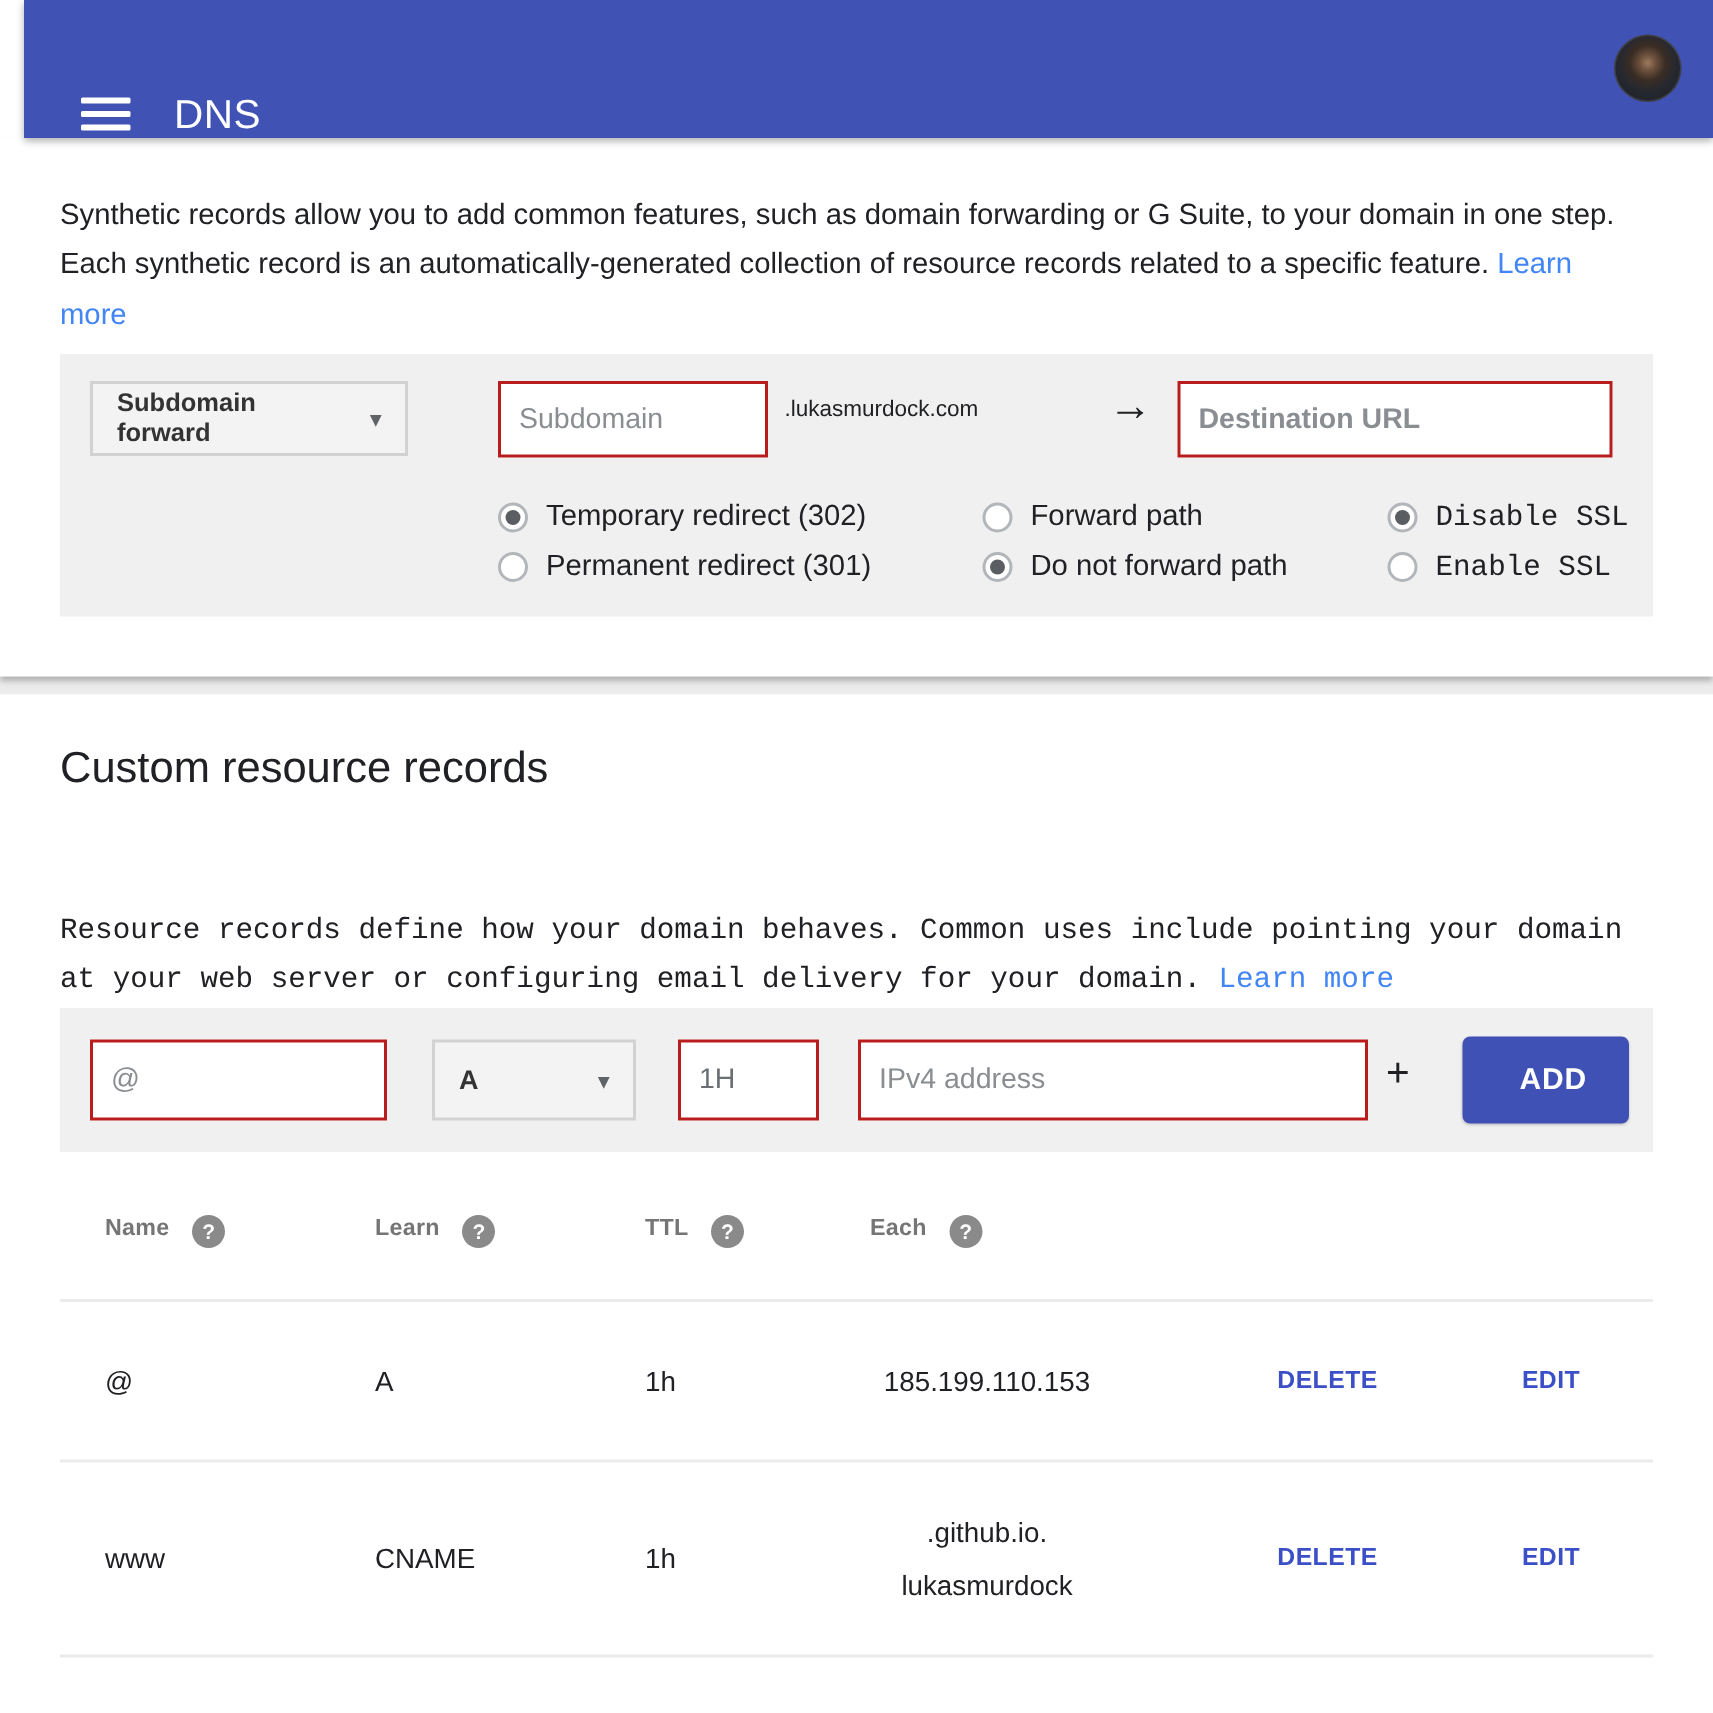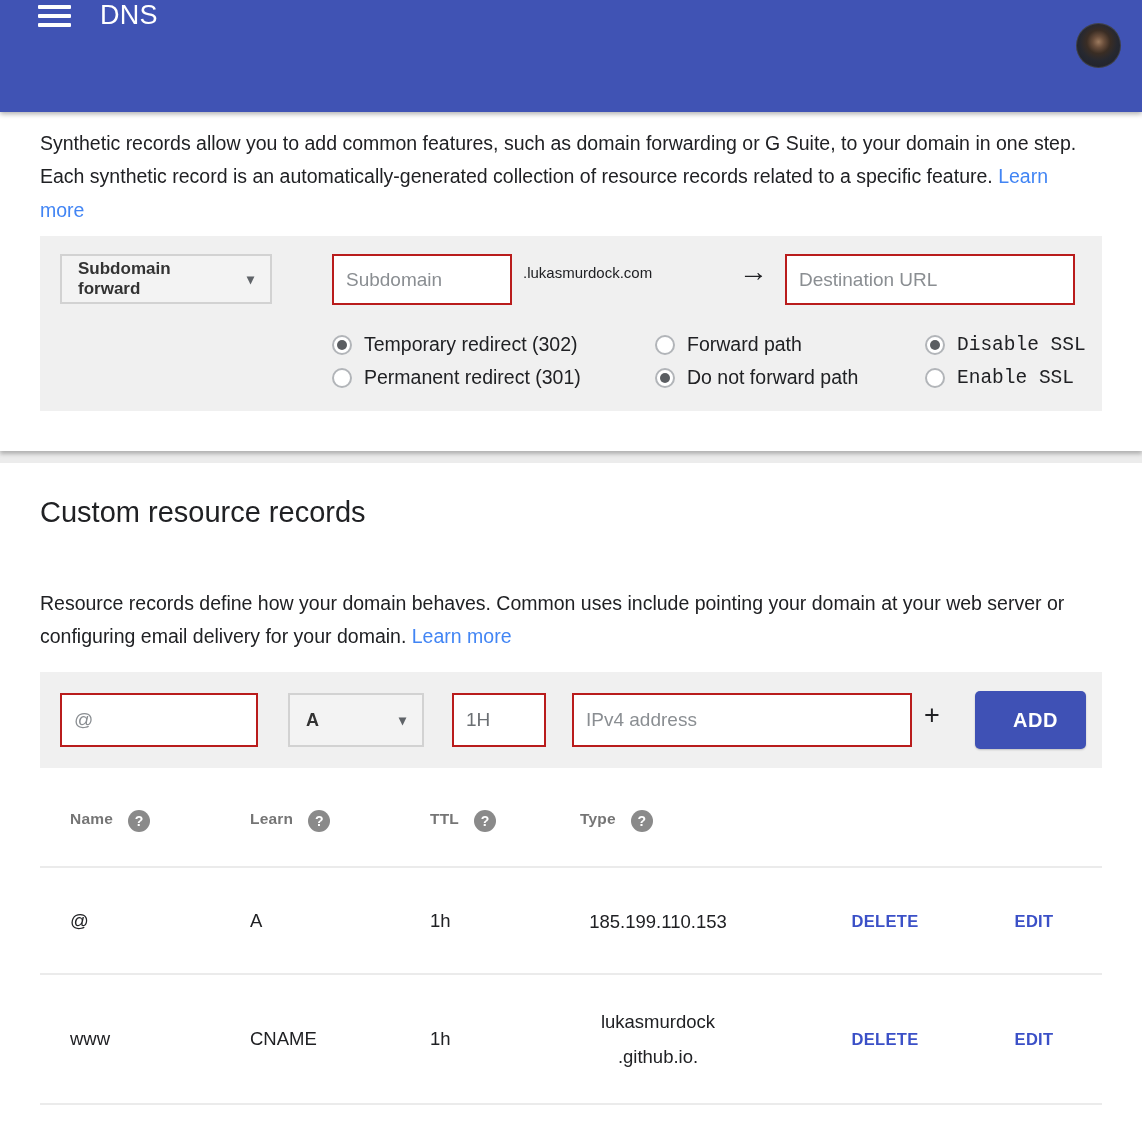--- a/index.html
+++ b/index.html
@@ -10,22 +10,22 @@
     --text:#202124;
     --muted:#757575;
     --box-gray:#F0F0F0;
   }
   *{box-sizing:border-box;}
   html,body{margin:0;padding:0;background:#fff;}
   .page{position:relative;width:1142px;height:1142px;background:#fff;overflow:hidden;
         font-family:"Liberation Sans",sans-serif;color:var(--text);}
 
   
-  .appbar{position:absolute;top:0;left:0;right:0;height:112px;background:var(--indigo);
-          display:flex;align-items:flex-start;box-shadow:0 2px 5px rgba(0,0,0,.32);z-index:10;}
+  .appbar{position:absolute;top:0;left:16px;right:0;height:92px;background:var(--indigo);
+          display:flex;align-items:flex-end;box-shadow:0 2px 5px rgba(0,0,0,.32);z-index:10;}
   .hamburger{margin-left:38px;width:33px;cursor:pointer;}
   .hamburger i{display:block;height:4px;background:#fff;border-radius:1px;margin:5px 0;}
   .appbar-title{color:#fff;font-size:27px;margin-left:29px;letter-spacing:.3px;}
   .avatar{position:absolute;right:21px;top:23px;width:45px;height:45px;border-radius:50%;cursor:pointer;
           background:radial-gradient(circle at 50% 42%, #9c7a5e 0%, #6b4f3c 16%, #3a2d24 34%, #262830 55%, #1d1f26 100%);
           box-shadow:inset 0 0 0 1px rgba(255,255,255,.12);}
 
   
   .card1{position:absolute;top:92px;left:0;right:0;height:359px;background:#fff;
          box-shadow:0 3px 4px rgba(0,0,0,.25);z-index:2;}
@@ -37,38 +37,38 @@
   .selectbox{position:absolute;display:flex;align-items:center;justify-content:space-between;
              border:2px solid #d2d2d2;background:#f3f3f3;cursor:pointer;padding:0 16px;}
   .selectbox .caret{color:#5f6368;font-size:14px;margin-left:12px;}
   .sel-forward{top:18px;left:20px;width:212px;height:50px;font-weight:700;font-size:17px;color:#333;}
   .inp{position:absolute;border:2px solid #b91c1c;background:#fff;font-size:19px;color:#5f6368;
        padding:0 12px;font-family:"Liberation Sans",sans-serif;outline:none;}
   .inp::placeholder{color:#8a8e92;opacity:1;}
   .inp-subdomain{top:18px;left:292px;width:180px;height:51px;}
   .suffix{position:absolute;top:28px;left:483px;font-size:15px;color:var(--text);}
   .arrow-right{position:absolute;top:19px;left:699px;font-size:29px;color:#202124;}
-  .inp-destination{top:18px;left:745px;width:290px;height:51px;}
+  .inp-destination{top:18px;left:745px;width:290px;height:51px;font-weight:bold;}
 
   .radio-area{position:absolute;top:93px;left:0;right:0;height:70px;}
   .radio-col{position:absolute;top:0;}
   .radio-col.g0{left:292px;} .radio-col.g1{left:615px;} .radio-col.g2{left:885px;font-family:Liberation Mono, monospace;}
   .radio-item{display:flex;align-items:center;height:31px;margin-bottom:2px;cursor:pointer;}
   .radio{width:20px;height:20px;border:2px solid #b2b5b9;border-radius:50%;background:#fff;
          display:flex;align-items:center;justify-content:center;flex:0 0 20px;}
   .radio .dot{width:10px;height:10px;border-radius:50%;background:#5a5d61;}
   .radio-label{margin-left:12px;font-size:19.5px;color:var(--text);white-space:nowrap;}
 
   
   .gap{position:absolute;top:451px;left:0;right:0;height:12px;background:#ececec;}
 
   
   .card2{position:absolute;top:463px;left:0;right:0;height:679px;background:#fff;}
   .h1{position:absolute;top:33px;left:40px;font-size:29px;font-weight:400;color:var(--text);margin:0;}
-  .p2{top:104px;}
+  .p2{top:121px;font-family:Liberation Mono, monospace;}
 
   .formbar{position:absolute;top:209px;left:40px;width:1062px;height:96px;background:var(--box-gray);}
   .inp-name{top:21px;left:20px;width:198px;height:54px;}
   .sel-type{top:21px;left:248px;width:136px;height:54px;font-weight:700;font-size:18px;color:#333;background:#f3f3f3;}
   .inp-ttl{top:21px;left:412px;width:94px;height:54px;color:#6b6f73;}
   .inp-data{top:21px;left:532px;width:340px;height:54px;}
   .plus{position:absolute;top:30px;left:884px;font-size:27px;color:#202124;cursor:pointer;line-height:1;}
   .add-btn{position:absolute;top:19px;left:935px;width:111px;height:58px;background:var(--add-blue);
            border:none;border-radius:5px;color:#fff;font-size:20px;font-weight:700;letter-spacing:.6px;
            font-family:"Liberation Sans",sans-serif;cursor:pointer;box-shadow:0 1px 2px rgba(0,0,0,.2);padding-left:16px;}
@@ -184,42 +184,42 @@
       </div>
       <div class="hcell h1">
         <span class="hlabel">Learn</span>
         <span class="qicon">?</span>
       </div>
       <div class="hcell h2">
         <span class="hlabel">TTL</span>
         <span class="qicon">?</span>
       </div>
       <div class="hcell h3">
-        <span class="hlabel">Type</span>
+        <span class="hlabel">Each</span>
         <span class="qicon">?</span>
       </div>
     </div>
 
     <div id="rows">
         <div class="trow" style="height: 107px;">
           <div class="cell c-name">@</div>
           <div class="cell c-type">A</div>
           <div class="cell c-ttl">1h</div>
           <div class="cell c-data">
             <div>185.199.110.153</div>
           </div>
           <div class="cell c-action c-del">DELETE</div>
           <div class="cell c-action c-edit">EDIT</div>
         </div>
         <div class="trow" style="height: 130px;">
           <div class="cell c-name">www</div>
           <div class="cell c-type">CNAME</div>
           <div class="cell c-ttl">1h</div>
           <div class="cell c-data">
+            <div>.github.io.</div>
             <div>lukasmurdock</div>
-            <div>.github.io.</div>
           </div>
           <div class="cell c-action c-del">DELETE</div>
           <div class="cell c-action c-edit">EDIT</div>
         </div>
       </div>
   </section>
 </div>
 
 </body></html>

